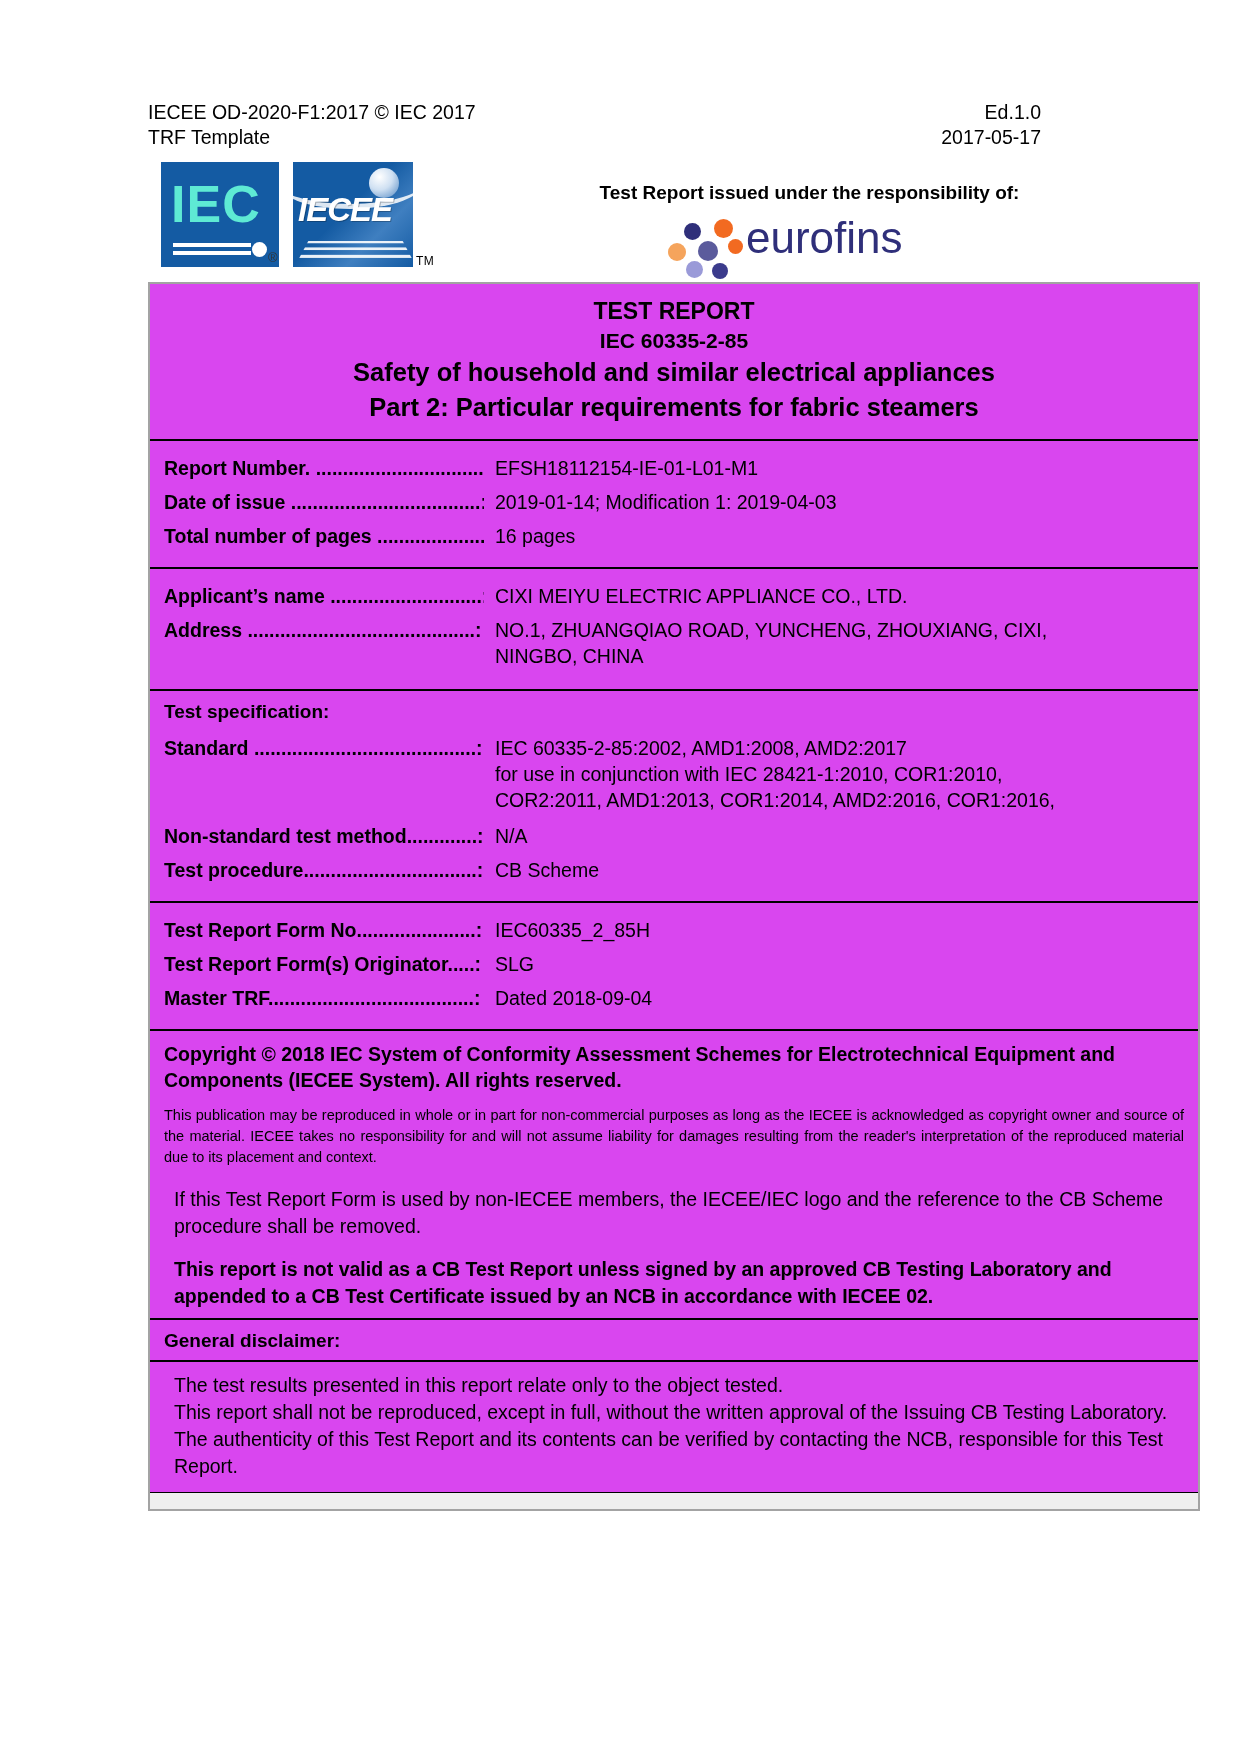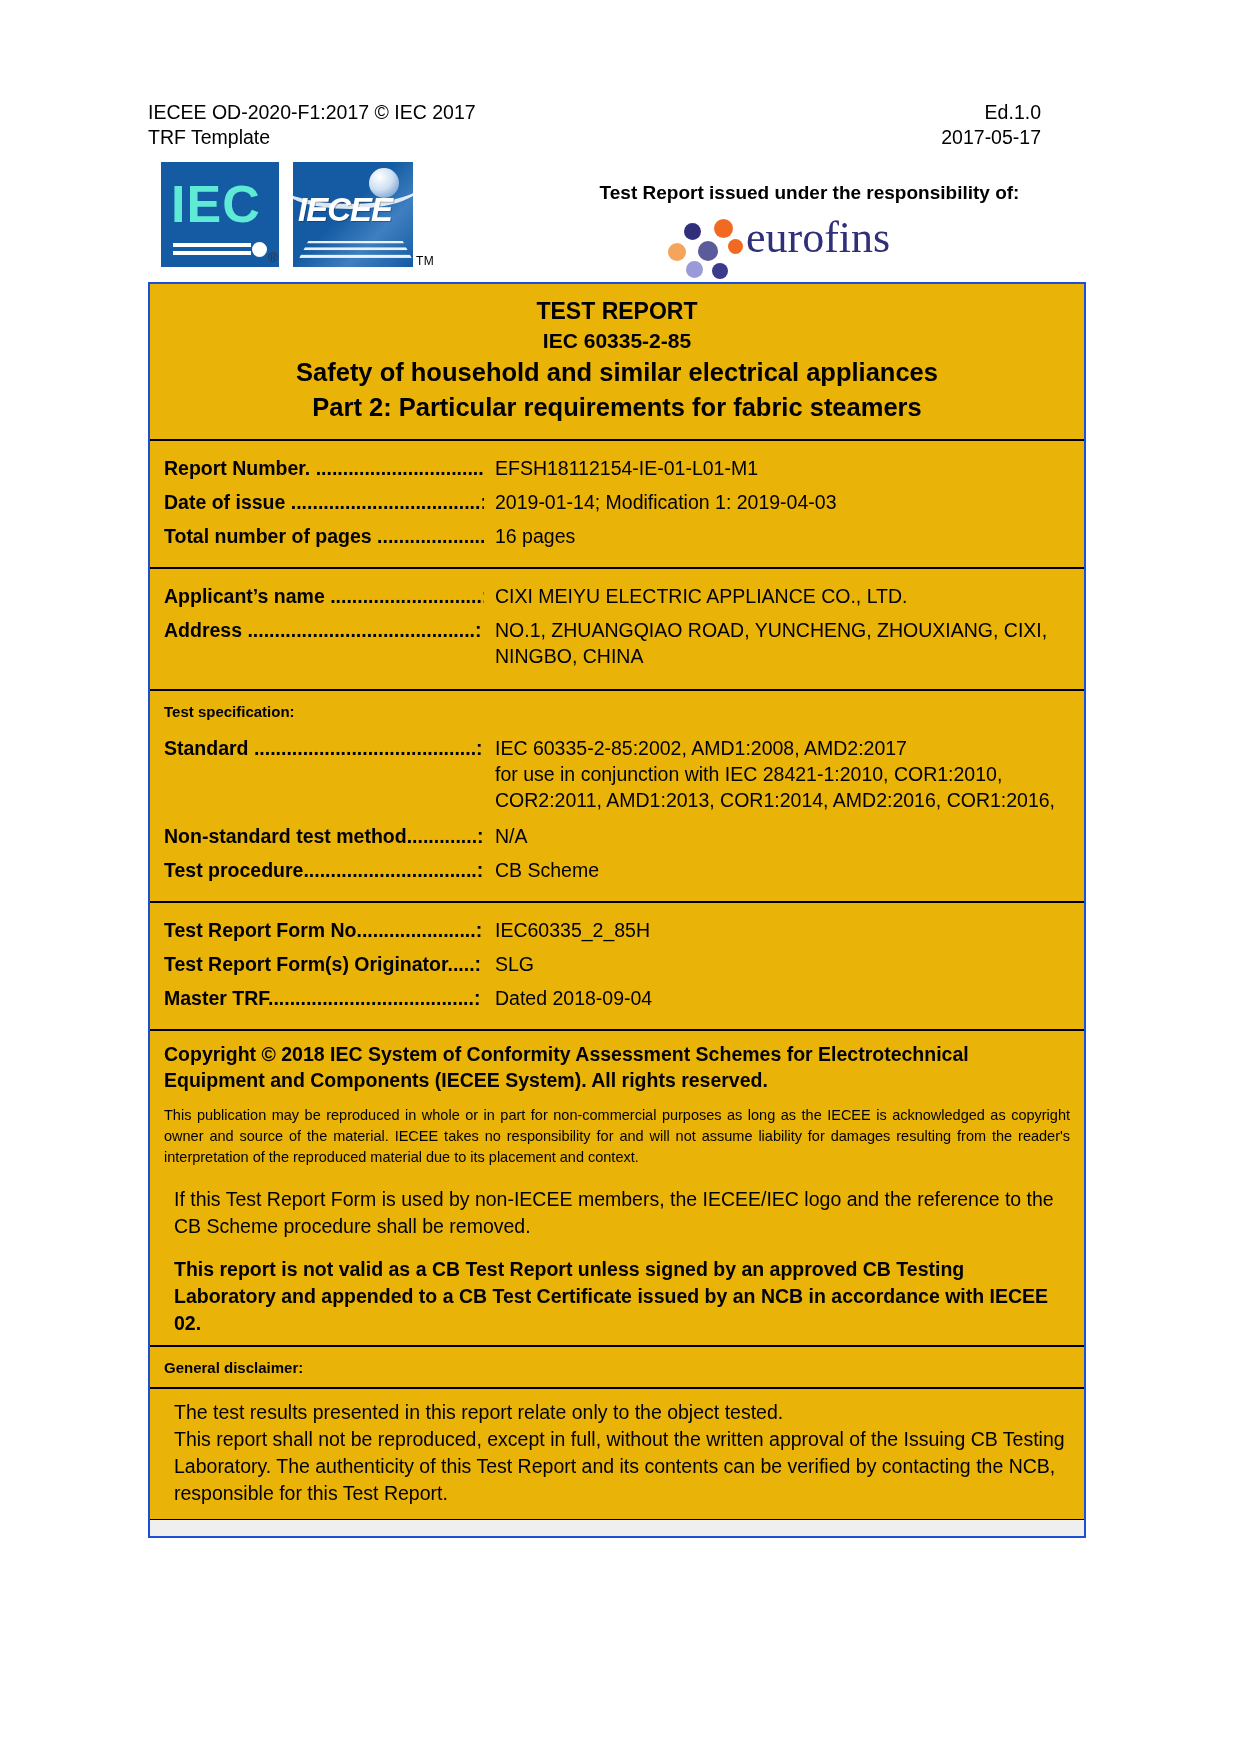--- a/index.html
+++ b/index.html
@@ -166,40 +166,40 @@
     position: absolute;
     left: 520px;
     top: 55px;
     width: 380px;
     height: 58px;
   }
   .eurofins .word {
     position: absolute;
     left: 78px;
     top: -2px;
-    font-family: Liberation Serif, serif;
+    font-family: Liberation Sans, sans-serif;
     font-size: 44px;
     color: #2f2f7a;
     letter-spacing: 0px;
     line-height: 46px;
   }
   .eurofins .d {
     position: absolute;
     border-radius: 50%;
   }
 
   
   .main-box {
     position: absolute;
     left: 148px;
     top: 282px;
-    width: 938px;
-    border: 2px solid #1d4ed8;
+    width: 1052px;
+    border: 2px solid #a3a3a3;
     box-sizing: border-box;
-    background: #eab308;
+    background: #d946ef;
   }
   .sec {
     border-bottom: 2px solid #000;
   }
   .sec:last-child { border-bottom: none; }
 
   .title-block {
     text-align: center;
     padding: 12px 8px 14px 8px;
   }
@@ -236,21 +236,21 @@
   }
   .row .val {
     font-size: 19.5px;
     line-height: 26px;
     padding-left: 11px;
     white-space: pre-line;
   }
   .row.tall { padding-bottom: 6px; }
 
   .plain-head {
-    font-size: 15px;
+    font-size: 19px;
     font-weight: bold;
     padding: 8px 0 2px 14px;
     line-height: 26px;
   }
 
   .copyright {
     padding: 10px 14px 6px 14px;
     font-size: 19.5px;
     font-weight: bold;
     line-height: 26px;

